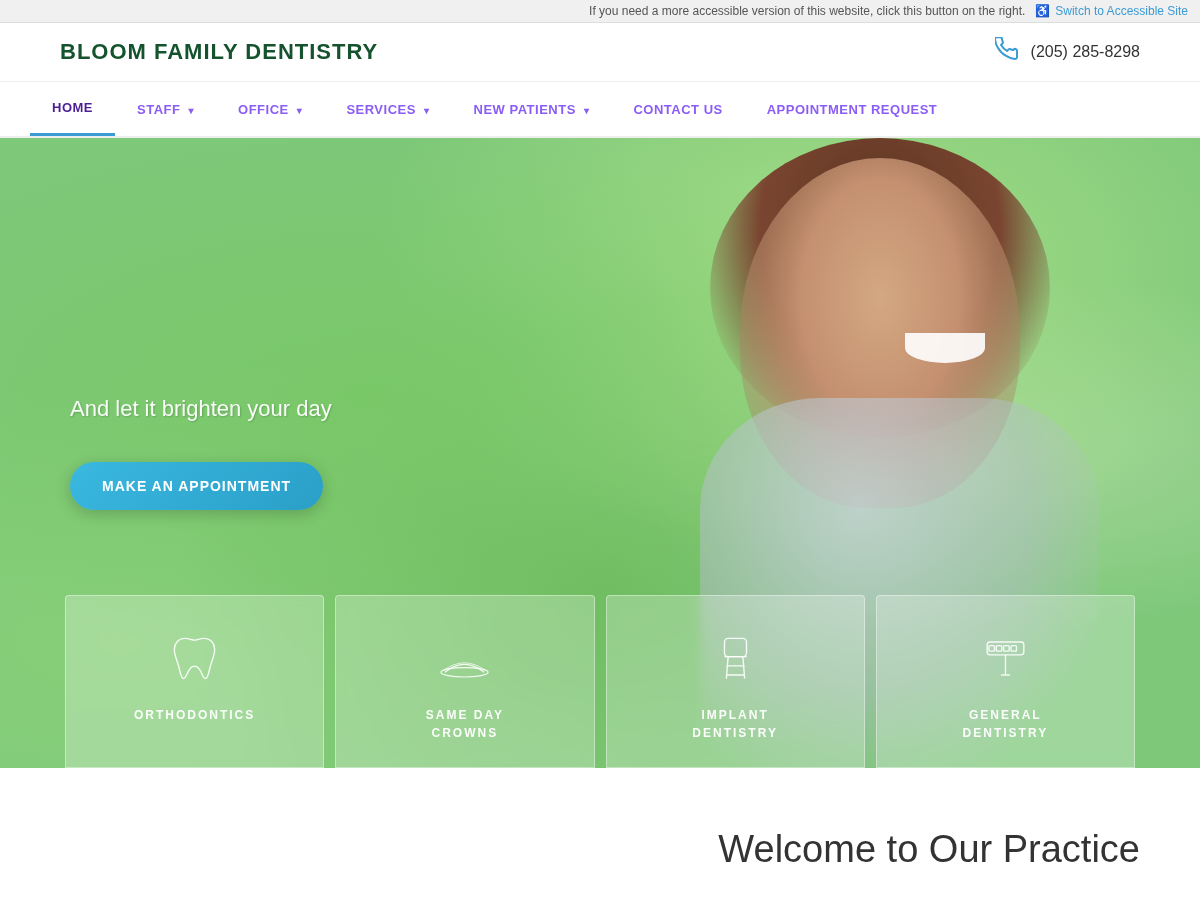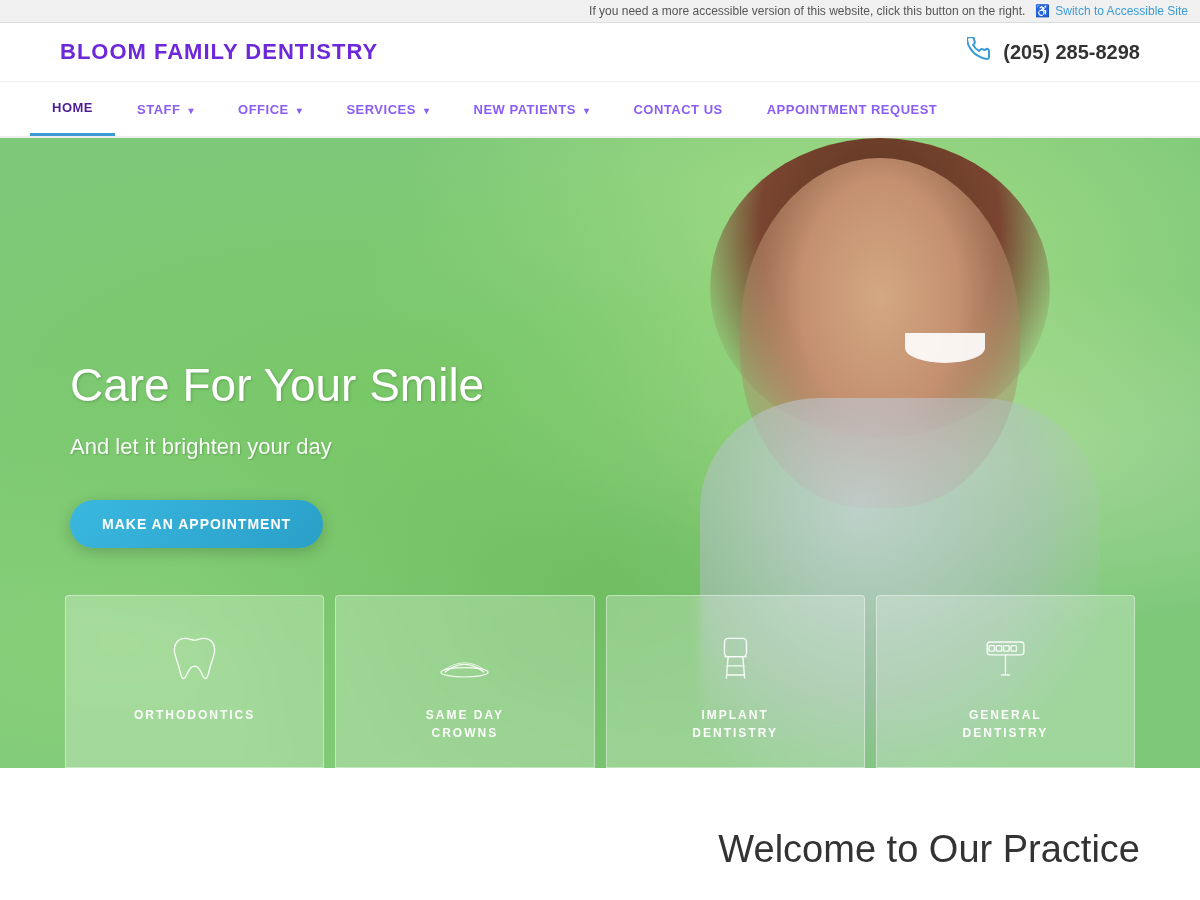--- a/index.html
+++ b/index.html
@@ -31,28 +31,28 @@
       justify-content: space-between;
       align-items: center;
       padding: 14px 60px;
       background: #fff;
       border-bottom: 1px solid #eee;
     }
     .logo {
       font-size: 22px;
       font-weight: 900;
       letter-spacing: 1px;
-      color: #6d28d9;
+      color: #14532d;
     }
     .phone-container {
       display: flex;
       align-items: center;
       gap: 12px;
-      font-size: 20px;
-      font-weight: bold;
+      font-size: 16px;
+      font-weight: normal;
       color: #333;
     }
     .phone-icon {
       color: #3a9bd5;
       font-size: 22px;
     }
 
     
     .nav {
       background: #fff;
@@ -288,21 +288,20 @@
   <div class="hero-bg"></div>
 
   <div class="hero-person">
     <div class="hero-hair"></div>
     <div class="hero-face"></div>
     <div class="hero-smile"></div>
     <div class="hero-body"></div>
   </div>
 
   <div class="hero-content">
-    <h1 class="hero-title">Care For Your Smile</h1>
     <p class="hero-subtitle">And let it brighten your day</p>
     <button class="btn-appointment">MAKE AN APPOINTMENT</button>
   </div>
 
   <div class="service-cards">
 
     <div class="service-card">
       <div class="service-card-icon icon-tooth">
         <svg viewBox="0 0 60 60">
           <path d="M20 8 C12 8 8 14 8 20 C8 26 10 30 12 36 C14 42 15 52 18 52 C21 52 22 44 26 40 C28 38 32 38 34 40 C38 44 39 52 42 52 C45 52 46 42 48 36 C50 30 52 26 52 20 C52 14 48 8 40 8 C36 8 33 10 30 10 C27 10 24 8 20 8 Z"></path>

